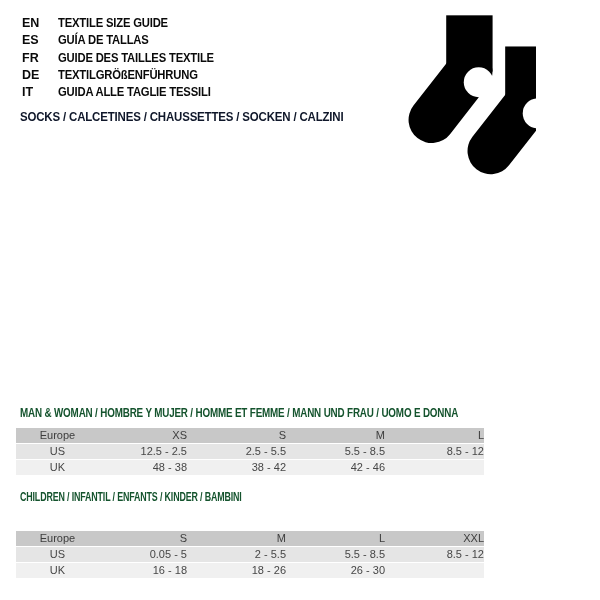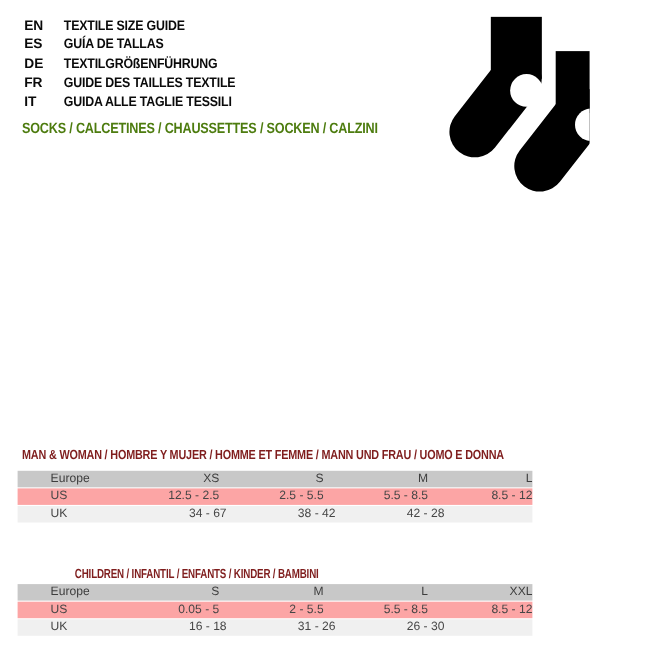--- a/index.html
+++ b/index.html
@@ -13,55 +13,55 @@
   .cx85 { transform:scaleX(0.85); }
   .cx82 { transform:scaleX(0.82); }
   .cx74 { transform:scaleX(0.74); }
 
   
   .lang-list { position:absolute; left:22px; top:15px; }
   .lang-row { height:17.3px; line-height:17.3px; font-size:12.5px; font-weight:bold; color:#0a0a0a; }
   .lang-code { display:inline-block; width:36px; vertical-align:top; }
 
   
-  .category-heading { position:absolute; left:20px; top:109px; font-size:13.5px; font-weight:bold; color:#4d7c0f; }
+  .category-heading { position:absolute; left:20px; top:109px; font-size:13.5px; font-weight:bold; color:#0f172a; }
 
   
   .socks-icon { position:absolute; left:405px; top:14px; width:150px; height:163px; }
 
   
-  .table-title { position:absolute; left:20px; font-size:12px; font-weight:bold; color:#7f1d1d; line-height:14px; }
+  .table-title { position:absolute; left:20px; font-size:12px; font-weight:bold; color:#14532d; line-height:14px; }
   .title-adults { top:406px; }
-  .title-children { top:514px;margin-left:48px; }
+  .title-children { top:490px; }
   .size-table { position:absolute; left:16px; width:468px; }
   .table-adults { top:428px; }
   .table-children { top:531px; }
-  .t-row { display:flex; height:15px; line-height:15px; margin-bottom:1px; font-size:11px; color:#464646; background:#fca5a5; }
+  .t-row { display:flex; height:15px; line-height:15px; margin-bottom:1px; font-size:11px; color:#464646; background:#e5e5e5; }
   .t-row.header { background:#c8c8c8; color:#3d3d3d; }
   .t-row.alt { background:#f0f0f0; }
   .t-cell { width:99px; text-align:right; overflow:hidden; }
-  .t-cell.label { width:72px; text-align:left; padding-left:11px;margin-left:19px; }
+  .t-cell.label { width:72px; text-align:center; padding-left:11px; }
 </style>
 </head>
 <body>
 
 <div id="canvas">
 
   <div class="lang-list">
     <div class="lang-row">
       <span class="lang-code">EN</span><span class="cond cx90">TEXTILE SIZE GUIDE</span>
     </div>
     <div class="lang-row">
       <span class="lang-code">ES</span><span class="cond cx90">GUÍA DE TALLAS</span>
     </div>
     <div class="lang-row">
-      <span class="lang-code">DE</span><span class="cond cx90">TEXTILGRÖßENFÜHRUNG</span>
+      <span class="lang-code">FR</span><span class="cond cx90">GUIDE DES TAILLES TEXTILE</span>
     </div>
     <div class="lang-row">
-      <span class="lang-code">FR</span><span class="cond cx90">GUIDE DES TAILLES TEXTILE</span>
+      <span class="lang-code">DE</span><span class="cond cx90">TEXTILGRÖßENFÜHRUNG</span>
     </div>
     <div class="lang-row">
       <span class="lang-code">IT</span><span class="cond cx90">GUIDA ALLE TAGLIE TESSILI</span>
     </div>
   </div>
 
   <div class="category-heading">
     <span class="cond cx85">SOCKS / CALCETINES / CHAUSSETTES / SOCKEN / CALZINI</span>
   </div>
 
@@ -97,23 +97,23 @@
     </div>
     <div class="t-row">
       <span class="t-cell label">US</span>
       <span class="t-cell">12.5 - 2.5</span>
       <span class="t-cell">2.5 - 5.5</span>
       <span class="t-cell">5.5 - 8.5</span>
       <span class="t-cell">8.5 - 12</span>
     </div>
     <div class="t-row alt">
       <span class="t-cell label">UK</span>
-      <span class="t-cell">34 - 67</span>
+      <span class="t-cell">48 - 38</span>
       <span class="t-cell">38 - 42</span>
-      <span class="t-cell">42 - 28</span>
+      <span class="t-cell">42 - 46</span>
     </div>
   </div>
 
   <div class="table-title title-children">
     <span class="cond cx74">CHILDREN / INFANTIL / ENFANTS / KINDER / BAMBINI</span>
   </div>
   <div class="size-table table-children">
     <div class="t-row header">
       <span class="t-cell label">Europe</span>
       <span class="t-cell">S</span>
@@ -124,18 +124,18 @@
     <div class="t-row">
       <span class="t-cell label">US</span>
       <span class="t-cell">0.05 - 5</span>
       <span class="t-cell">2 - 5.5</span>
       <span class="t-cell">5.5 - 8.5</span>
       <span class="t-cell">8.5 - 12</span>
     </div>
     <div class="t-row alt">
       <span class="t-cell label">UK</span>
       <span class="t-cell">16 - 18</span>
-      <span class="t-cell">31 - 26</span>
+      <span class="t-cell">18 - 26</span>
       <span class="t-cell">26 - 30</span>
     </div>
   </div>
 
 </div>
 
 </body></html>

